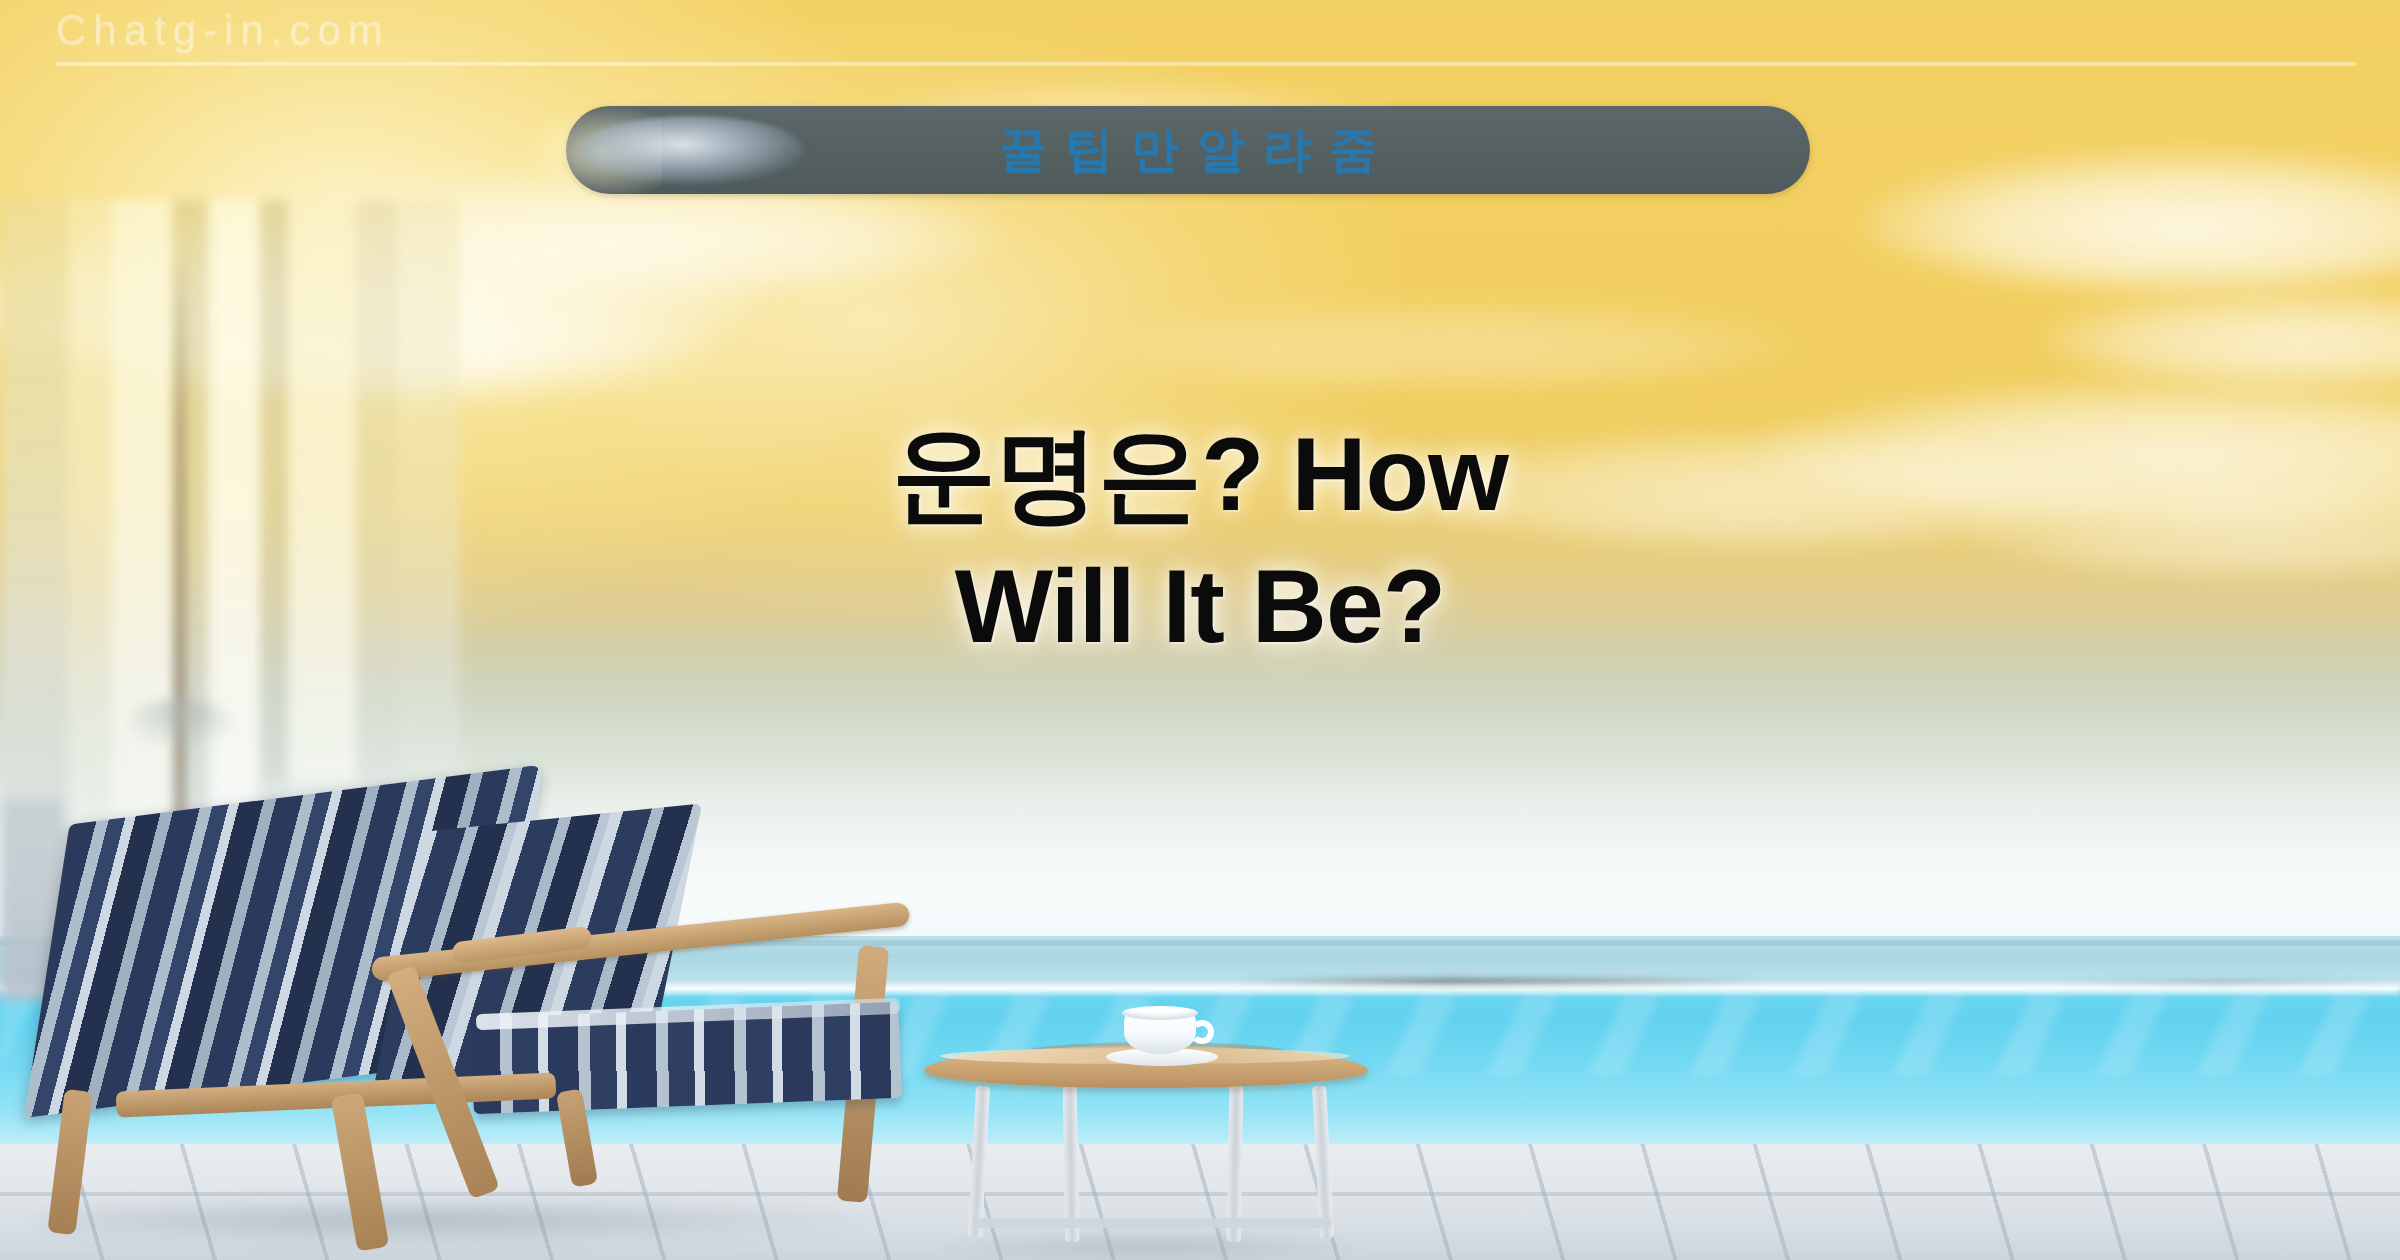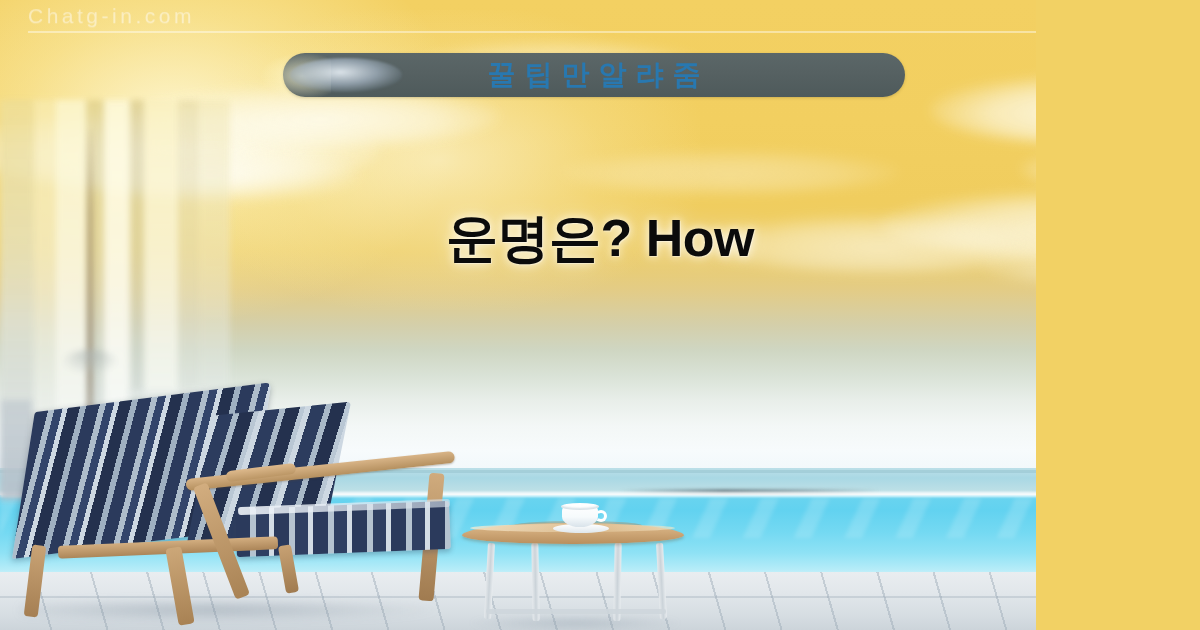--- a/index.html
+++ b/index.html
@@ -4,21 +4,21 @@
 <style>
   * { margin:0; padding:0; box-sizing:border-box; }
   html,body { width:1200px; height:630px; overflow:hidden; }
   body {
     font-family:"Liberation Sans","DejaVu Sans",sans-serif;
     background:#f2d164;
   }
 
   .canvas {
     position:relative;
-    width:1036px; height:630px;
+    width:1200px; height:630px;
     overflow:hidden;
     background:#4d7c0f;
   }
 
   
   .sky {
     position:absolute; left:0; top:0; width:1200px; height:470px;
     background:linear-gradient(to bottom,
       #f3d062 0px,
       #f2cf60 120px,
@@ -349,21 +349,21 @@
   }
   .pill-glow {
     position:absolute; left:-22px; top:0px; width:70px; height:46px;
     background:radial-gradient(ellipse at 60% 50%, rgba(255,250,210,.75), rgba(250,230,150,0) 72%);
     pointer-events:none;
   }
   .pill-text {
     position:absolute; left:0; top:0; width:622px; height:44px;
     display:flex; align-items:center; justify-content:center;
     color:#2878b0;
-    font-size:28px; font-weight:700; letter-spacing:9px;
+    font-size:24px; font-weight:700; letter-spacing:9px;
     text-indent:9px;
   }
 
   
   .headline {
     position:absolute; left:300px; top:205px; width:600px;
     text-align:center;
     color:#0b0b0b;
     font-size:52px; line-height:66px;
     font-weight:700;
@@ -464,15 +464,16 @@
   <div class="wm-rule"></div>
 
   <div class="pill">
     <div class="pill-glow"></div>
     <div class="pill-gloss"></div>
     <div class="pill-text">꿀팁만알랴줌</div>
   </div>
 
   <div class="headline">
     <span class="ln">운명은? How</span>
+    <span class="ln">Will It Be?</span>
   </div>
 
 </div>
 
 </body></html>

